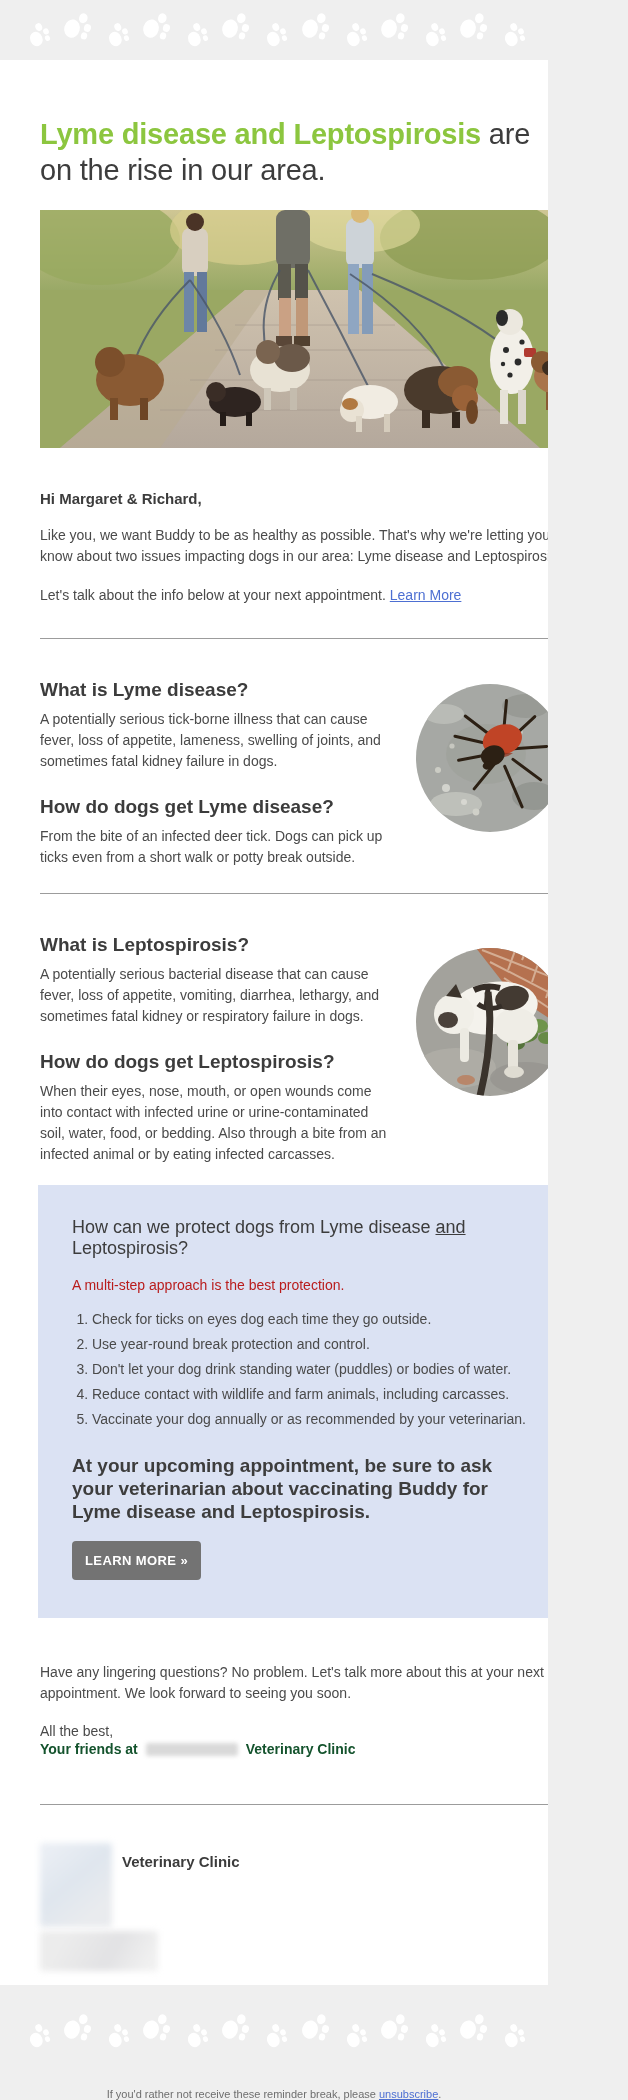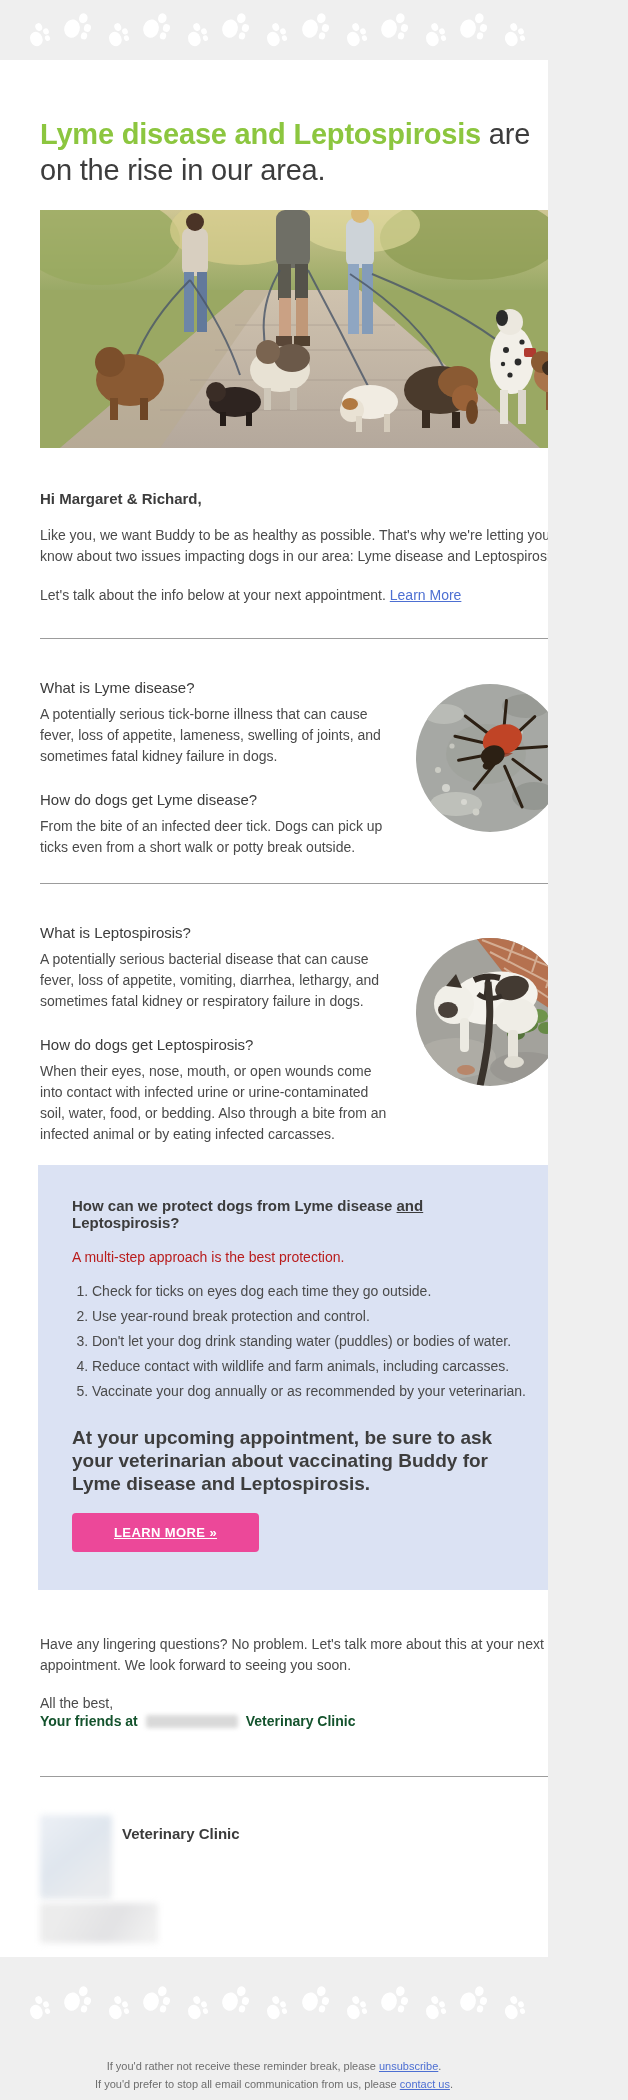--- a/index.html
+++ b/index.html
@@ -37,42 +37,42 @@
   .greeting { margin:42px 0 0 0; font-size:15px; font-weight:bold; color:#3c3c3c; }
   p.body-text { margin:18px 0 0 0; font-size:14px; line-height:21px; color:#4a4a4a; }
   a.inline-link { color:#4d6fd2; text-decoration:underline; }
 
   .divider { border:none; border-top:1px solid #9c9c9c; margin:32px 0 0 0; }
   .divider.d2 { margin-top:25px; }
   .divider.d3 { margin-top:46px; }
 
   .info-section { display:flex; gap:26px; margin-top:40px; }
   .info-text { flex:1; min-width:0; }
-  .q-heading { margin:0 0 8px 0; font-size:15px; font-weight:normal; color:#3c3c3c; }
+  .q-heading { margin:0 0 8px 0; font-size:19px; font-weight:bold; color:#3c3c3c; }
   .q-heading.second { margin-top:24px; }
   .a-text { margin:0; font-size:14px; line-height:21px; color:#4a4a4a; }
   .circle-img {
     width:148px; height:148px; border-radius:50%; overflow:hidden; flex-shrink:0; margin-top:5px;
   }
   .circle-img.dog { margin-top:14px; }
   .circle-img svg { display:block; }
 
   .protect-box {
     margin:20px -2px 0 -2px; background:#dbe2f3; padding:32px 34px 38px 34px;
   }
-  .box-heading { margin:0; font-size:15px; font-weight:bold; color:#3c3c3c; }
+  .box-heading { margin:0; font-size:18px; font-weight:normal; color:#3c3c3c; }
   .box-heading .u { text-decoration:underline; }
   .box-sub { margin:18px 0 0 0; font-size:14px; color:#b91c1c; }
   .steps { margin:16px 0 0 0; padding:0 0 0 20px; }
   .steps li { font-size:14px; line-height:21px; margin-bottom:4px; color:#4a4a4a; }
   .box-cta { margin:24px 0 0 0; font-size:19px; line-height:23px; font-weight:bold; color:#3d3d3d; }
   .learn-more-btn {
-    display:inline-block; margin-top:18px; background:#ec4899; color:#ffffff;
+    display:inline-block; margin-top:18px; background:#737373; color:#ffffff;
     border:none; font-family:inherit; font-size:13px; font-weight:bold; letter-spacing:0.4px;
-    padding:12px 42px; border-radius:4px; cursor:pointer;text-decoration:underline;
+    padding:12px 13px; border-radius:4px; cursor:pointer;
   }
 
   .closing { margin-top:44px; }
   .signoff { margin:18px 0 0 0; font-size:14px; line-height:18px; color:#4a4a4a; }
   .signature { margin:0; font-size:14px; line-height:18px; font-weight:bold; color:#14532d; }
   .blur-chip {
     display:inline-block; width:92px; height:13px; background:#d9d9d9;
     filter:blur(2px); vertical-align:middle; margin:0 8px 2px 8px; border-radius:2px;
   }
 

